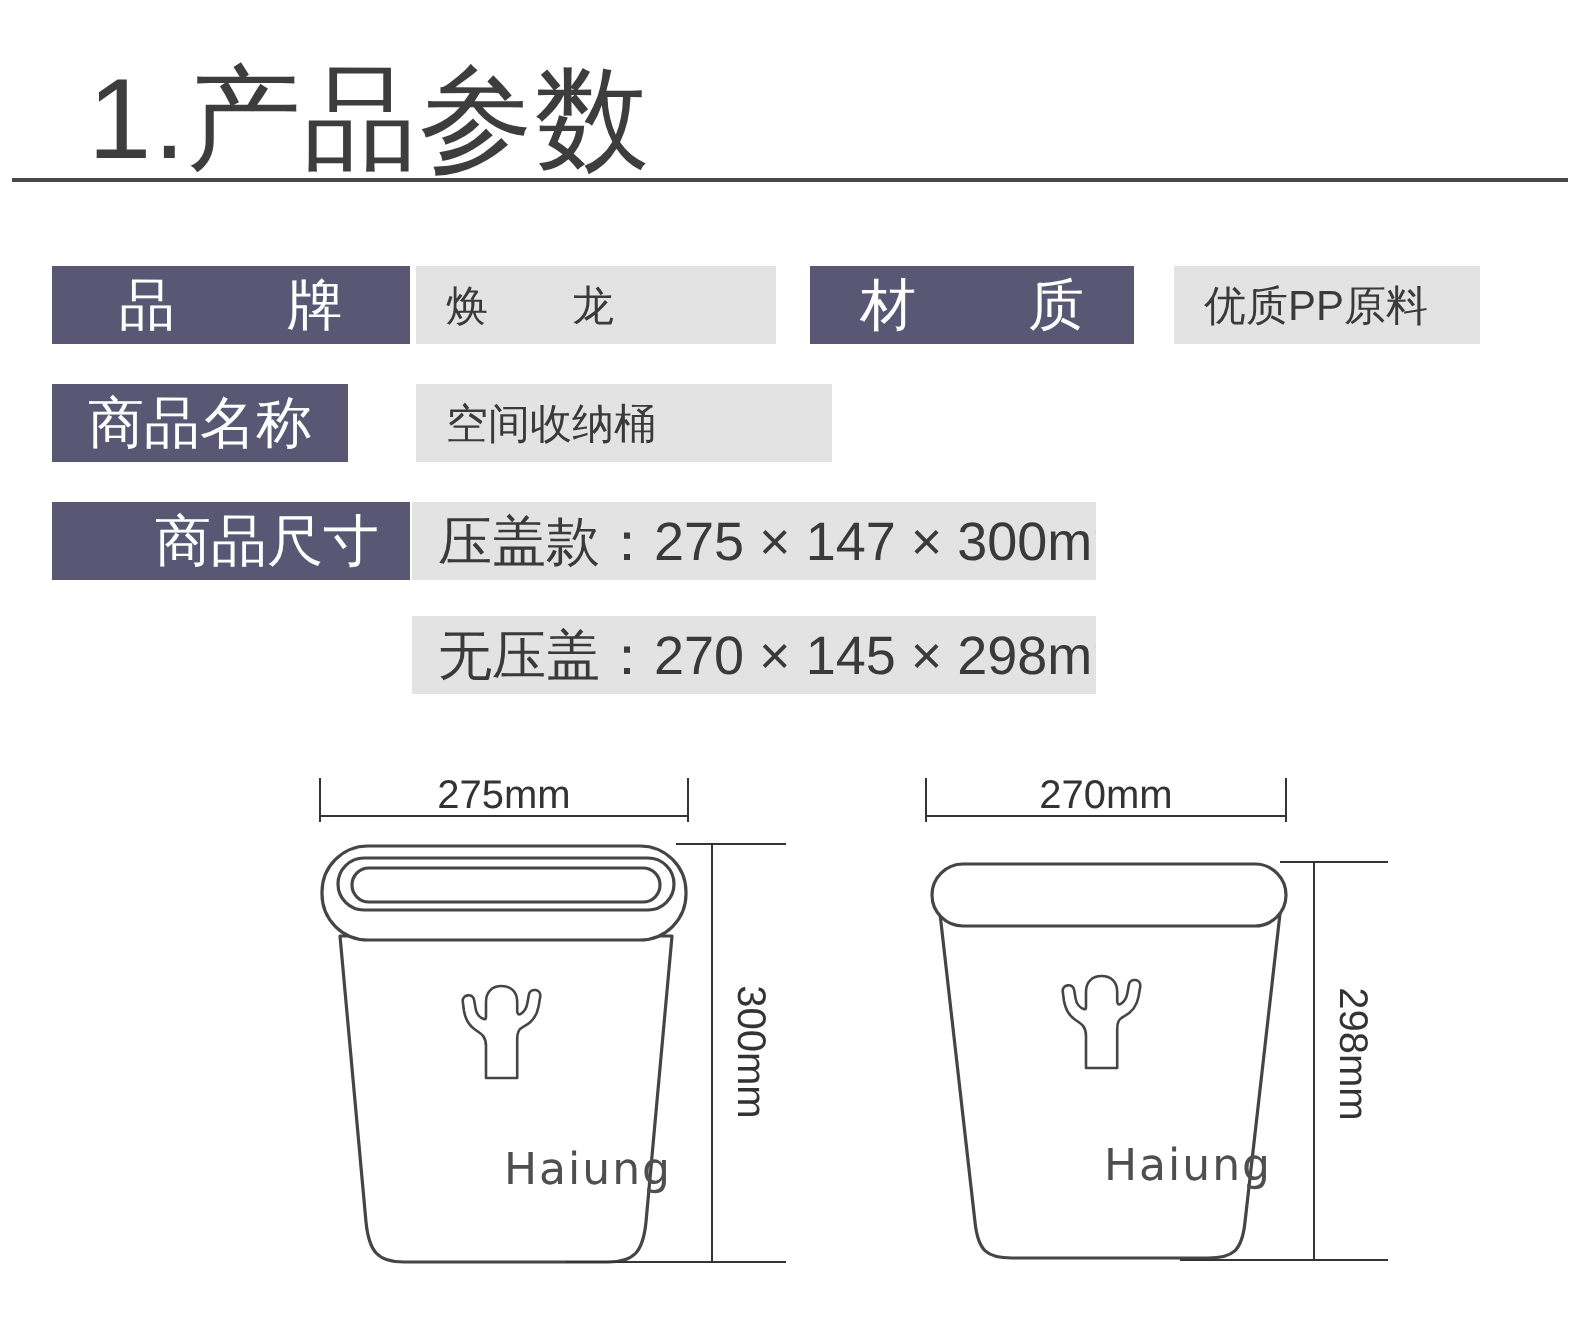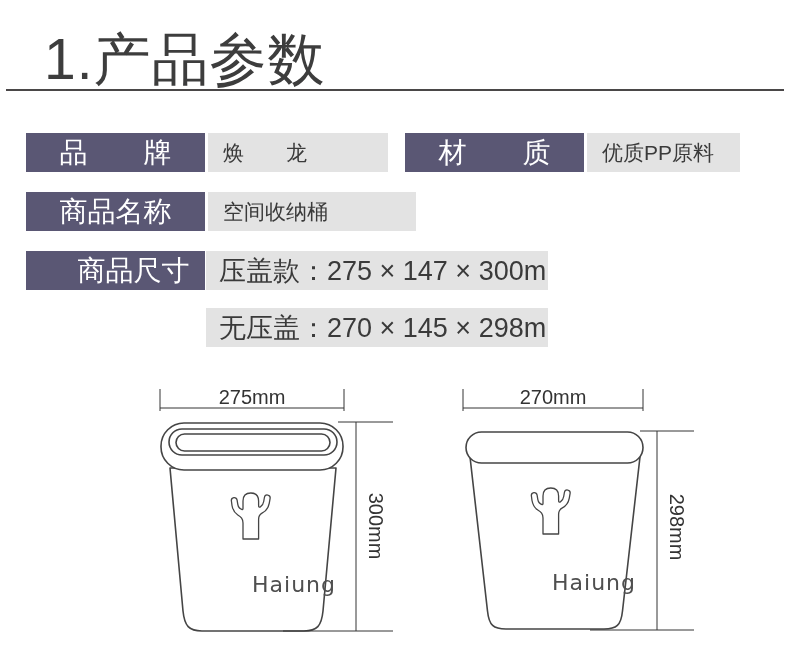--- a/index.html
+++ b/index.html
@@ -17,23 +17,23 @@
 
   .cell { position:absolute; height:39px; display:flex; align-items:center; white-space:nowrap; overflow:hidden; }
   .label-cell { background:#5a5774; color:#ffffff; justify-content:center; font-size:28px; }
   .value-cell { background:#e3e3e3; color:#3a3a3a; font-size:21px; padding-left:15px; }
   .size-cell  { font-size:27px; padding-left:13px; }
 
   .r1 { top:133px; } .r2 { top:192px; } .r3 { top:251px; } .r4 { top:308px; }
 
   .brand-label    { left:26px;  width:179px; }
   .brand-value    { left:208px; width:180px; }
-  .material-label { left:405px; width:179px; }
+  .material-label { left:405px; width:162px; }
   .material-value { left:587px; width:153px; }
-  .name-label     { left:26px;  width:179px; }
+  .name-label     { left:26px;  width:148px; }
   .name-value     { left:208px; width:208px; }
   .size-label     { left:26px;  width:179px;padding-left:36px; }
   .size-value     { left:206px; width:342px; }
 
   .diagram { position:absolute; left:128px; top:378px; width:600px; height:284px; }
 
   .outline { fill:#ffffff; stroke:#454545; stroke-width:1.6; stroke-linejoin:round; }
   .nofill  { fill:none; }
   .thin    { stroke-width:1.3; }
   .dim     { stroke:#343434; stroke-width:1; fill:none; }

